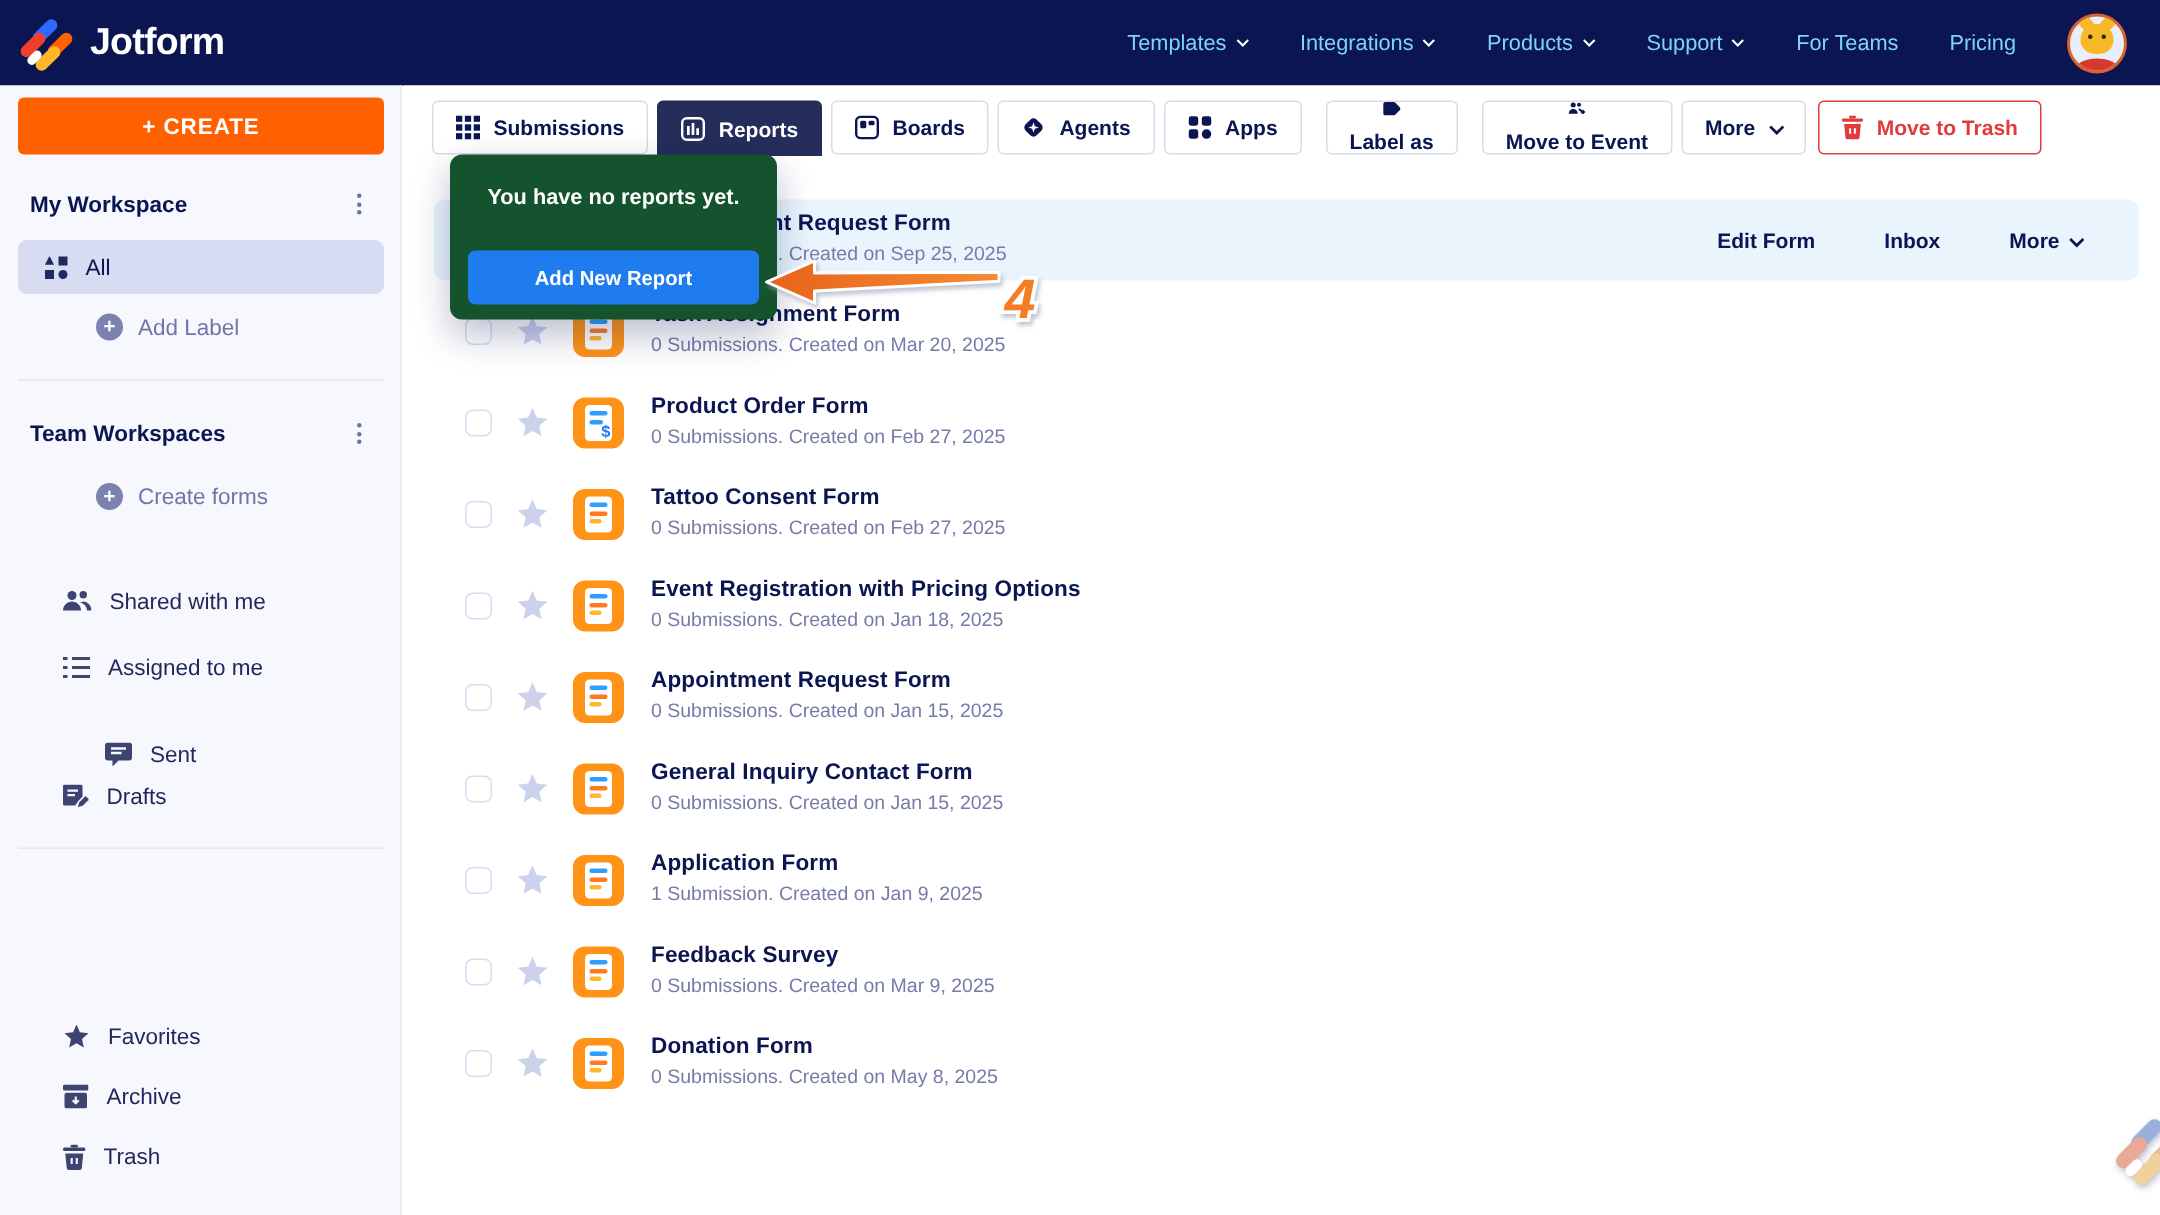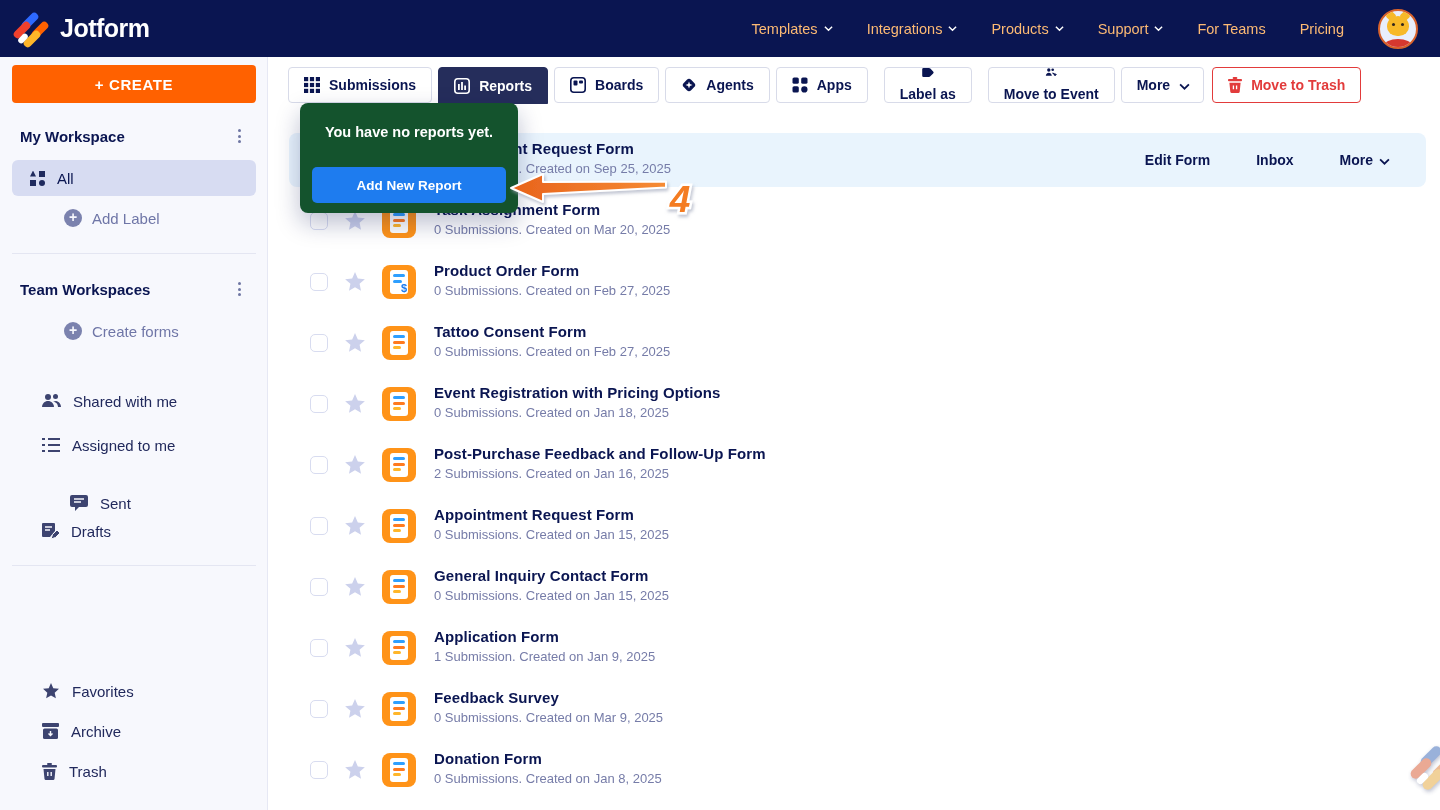--- a/index.html
+++ b/index.html
@@ -12,21 +12,21 @@
   .logo { display:flex; align-items:center; gap:10px; margin-left:20px; cursor:pointer; }
   .logo-mark { position:relative; width:30px; height:30px; }
   .logo-mark i { position:absolute; width:8px; height:20px; border-radius:5px; transform:rotate(45deg); }
   .logo-mark .p1 { background:#2e69ff; left:6px; top:-3px; }
   .logo-mark .p2 { background:#f0402c; left:-2px; top:6px; }
   .logo-mark .p3 { background:#ff6100; left:16px; top:6px; }
   .logo-mark .p4 { background:#ffb629; left:8px; top:15px; }
   .logo-mark .p5 { background:#ffffff; width:6px; height:11px; left:0px; top:19px; }
   .logo-text { color:#fff; font-size:25px; font-weight:bold; letter-spacing:-0.5px; }
   .top-nav { margin-left:auto; display:flex; align-items:center; gap:34px; margin-right:22px; }
-  .top-nav-item { display:flex; align-items:center; gap:6px; color:#fdba74; font-size:14.5px; font-weight:500; cursor:pointer; white-space:nowrap; }
+  .top-nav-item { display:flex; align-items:center; gap:6px; color:#7dd3fc; font-size:14.5px; font-weight:500; cursor:pointer; white-space:nowrap; }
   .chev { width:9px; height:9px; display:inline-block; }
   .chev svg { display:block; }
   .avatar { width:40px; height:40px; border-radius:50%; background:#e8eefb; position:relative; overflow:hidden; cursor:pointer; border:2px solid #d8622b; flex:0 0 auto; }
   .avatar .face { position:absolute; left:7px; top:5px; width:22px; height:20px; background:#f7b928; border-radius:50% 50% 46% 46%; }
   .avatar .ear1,.avatar .ear2 { position:absolute; top:1px; width:8px; height:8px; background:#f7b928; border-radius:2px; transform:rotate(45deg); }
   .avatar .ear1 { left:7px; } .avatar .ear2 { left:21px; }
   .avatar .eye1,.avatar .eye2 { position:absolute; top:12px; width:3px; height:3px; background:#30261d; border-radius:50%; }
   .avatar .eye1 { left:12px; } .avatar .eye2 { left:21px; }
   .avatar .body { position:absolute; left:4px; bottom:-6px; width:28px; height:14px; background:#d5382f; border-radius:50% 50% 0 0; }
 
@@ -488,40 +488,20 @@
             </svg>
         </span>
         <span class="form-ic">
           <span class="doc">
               <i class="l1"></i>
               <i class="l2"></i>
               <i class="l3"></i>
             </span>
         </span>
         <span class="row-text">
-          <span class="row-title" style="display:block">Post-Purchase Feedback and Follow-Up Form</span>
-          <span class="row-meta" style="display:block">2 Submissions. Created on Jan 16, 2025</span>
-        </span>
-
-      </div>
-        <div class="form-row">
-        <span class="row-check"></span>
-        <span class="row-star">
-          <svg width="22" height="21" viewBox="0 0 24 23">
-              <path d="M12 1l3.1 7.1 7.7.8-5.8 5.2 1.6 7.6L12 17.8l-6.6 3.9 1.6-7.6L1.2 8.9l7.7-.8z" fill="#ccd1ec"></path>
-            </svg>
-        </span>
-        <span class="form-ic">
-          <span class="doc">
-              <i class="l1"></i>
-              <i class="l2"></i>
-              <i class="l3"></i>
-            </span>
-        </span>
-        <span class="row-text">
           <span class="row-title" style="display:block">Appointment Request Form</span>
           <span class="row-meta" style="display:block">0 Submissions. Created on Jan 15, 2025</span>
         </span>
 
       </div>
         <div class="form-row">
         <span class="row-check"></span>
         <span class="row-star">
           <svg width="22" height="21" viewBox="0 0 24 23">
               <path d="M12 1l3.1 7.1 7.7.8-5.8 5.2 1.6 7.6L12 17.8l-6.6 3.9 1.6-7.6L1.2 8.9l7.7-.8z" fill="#ccd1ec"></path>
@@ -589,21 +569,21 @@
         </span>
         <span class="form-ic">
           <span class="doc">
               <i class="l1"></i>
               <i class="l2"></i>
               <i class="l3"></i>
             </span>
         </span>
         <span class="row-text">
           <span class="row-title" style="display:block">Donation Form</span>
-          <span class="row-meta" style="display:block">0 Submissions. Created on Jan 8, 2025</span>
+          <span class="row-meta" style="display:block">0 Submissions. Created on May 8, 2025</span>
         </span>
 
       </div>
       </div>
 
     <div class="reports-pop">
       <div class="msg">You have no reports yet.</div>
       <button class="add-report-btn">Add New Report</button>
     </div>
 

